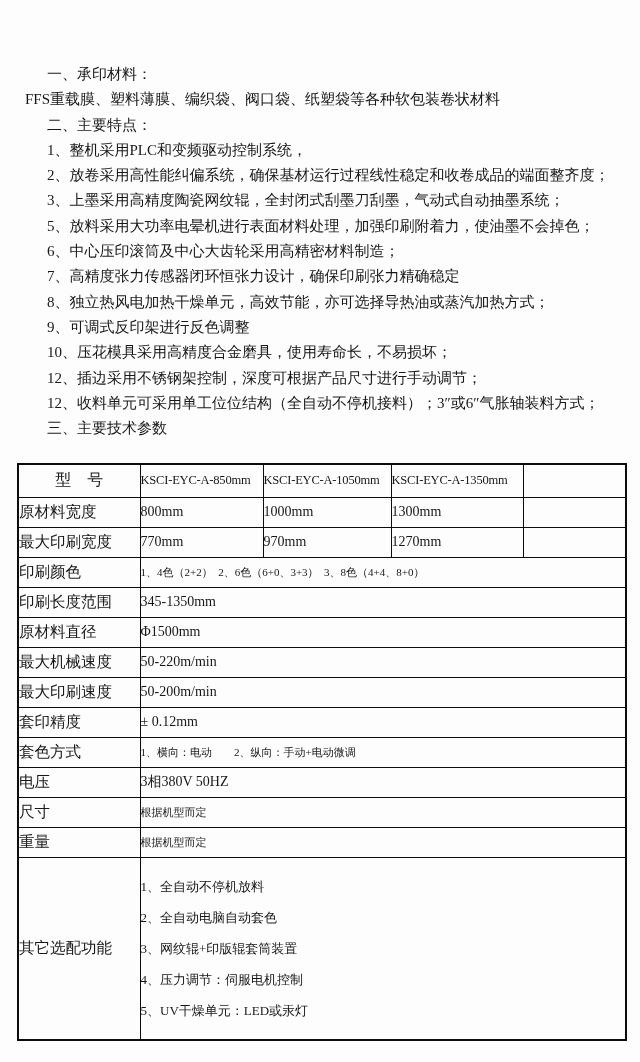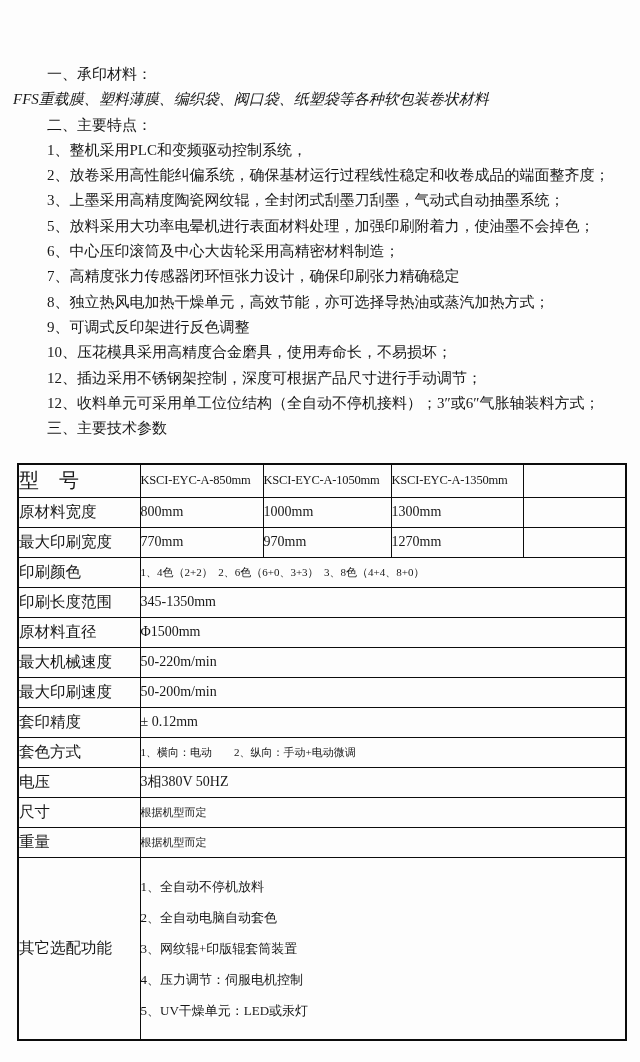--- a/index.html
+++ b/index.html
@@ -15,21 +15,21 @@
 
   
   .intro { position: absolute; top: 62px; left: 0; width: 577px; }
   .intro p {
     margin: 0;
     padding-left: 47px;
     font-size: 15px;
     line-height: 25.3px;
     white-space: nowrap;
   }
-  .intro p.flush { padding-left: 13px; font-style: italic; }
+  .intro p.flush { padding-left: 25px; }
 
   
   table.spec {
     position: absolute; top: 463px; left: 17px;
     width: 608px;
     border-collapse: collapse;
     table-layout: fixed;
     border: 2px solid #0c0c0c;
   }
   table.spec td {
@@ -41,21 +41,21 @@
   col.c0 { width: 122px; }
   col.c1 { width: 123px; }
   col.c2 { width: 128px; }
   col.c3 { width: 132px; }
   col.c4 { width: 103px; }
   tr.hdr  { height: 33px; }
   tr.std  { height: 30px; }
   tr.tall { height: 183px; }
 
   td.label { padding-left: 10px; font-size: 15.5px; white-space: nowrap; }
-  td.label.center { padding-left: 0; font-size: 20px; }
+  td.label.center { padding-left: 0; text-align: center; font-size: 16px; }
   td.model {
     font-size: 12.5px;
     letter-spacing: -0.2px;
     padding-left: 3px;
     white-space: nowrap;
   }
   td.val   { padding-left: 10px; font-size: 14px;  white-space: pre; }
   td.valcn { padding-left: 10px; font-size: 11px;  white-space: pre; }
   td.opts  { padding-left: 10px; }
   td.opts p { margin: 0; font-size: 13px; line-height: 31px; white-space: pre; }

